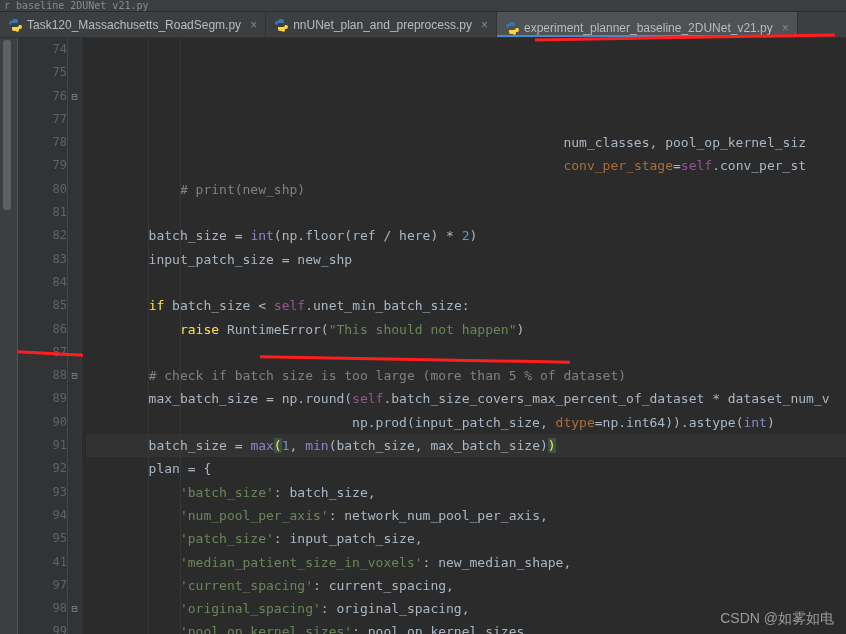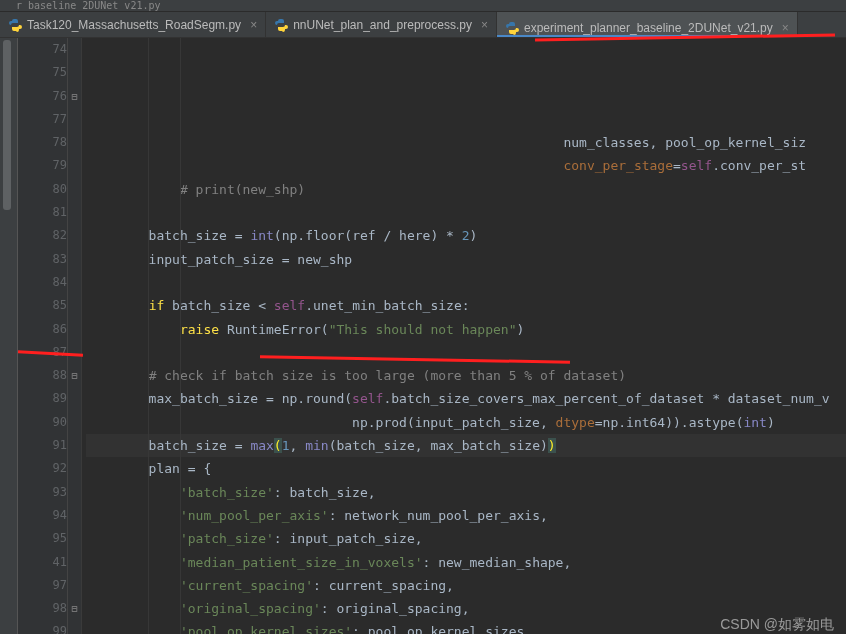--- a/index.html
+++ b/index.html
@@ -11,21 +11,21 @@
     width: 846px;
     height: 634px;
     overflow: hidden;
     position: relative;
   }
   .titlebar {
     height: 12px;
     background: #3c3f41;
     color: #888;
     font-size: 10px;
-    padding-left: 16px;
+    padding-left: 4px;
     line-height: 12px;
     overflow: hidden;
     border-bottom: 1px solid #2b2b2b;
   }
   .tabbar {
     display: flex;
     background: #3c3f41;
     height: 26px;
     border-bottom: 1px solid #323232;
   }
@@ -107,21 +107,21 @@
   .str { color: #6a8759; }
   .num { color: #6897bb; }
   .fn { color: #8888c6; }
   .self { color: #94558d; }
   .comment { color: #808080; }
   .param-name { color: #aa6e3a; }
   .bracket-y { background: #3b514d; color: #ffef28; }
   .watermark {
     position: absolute;
     right: 12px;
-    bottom: 0;
+    bottom: 6px;
     color: #c8c8c8;
     font-family: sans-serif;
     font-size: 14px;
     opacity: 0.7;
     pointer-events: none;
   }
   .annot { position: absolute; pointer-events: none; }
   .annot.a1 { left: 535px; top: 36px; width: 300px; height: 3px; background: #ff1f1f; transform: rotate(-1deg); }
   .annot.a2 { left: 18px; top: 352px; width: 65px; height: 3px; background: #ff1f1f; transform: rotate(3deg); }
   .annot.a3 { left: 260px; top: 358px; width: 310px; height: 3px; background: #ff1f1f; transform: rotate(1deg); }

